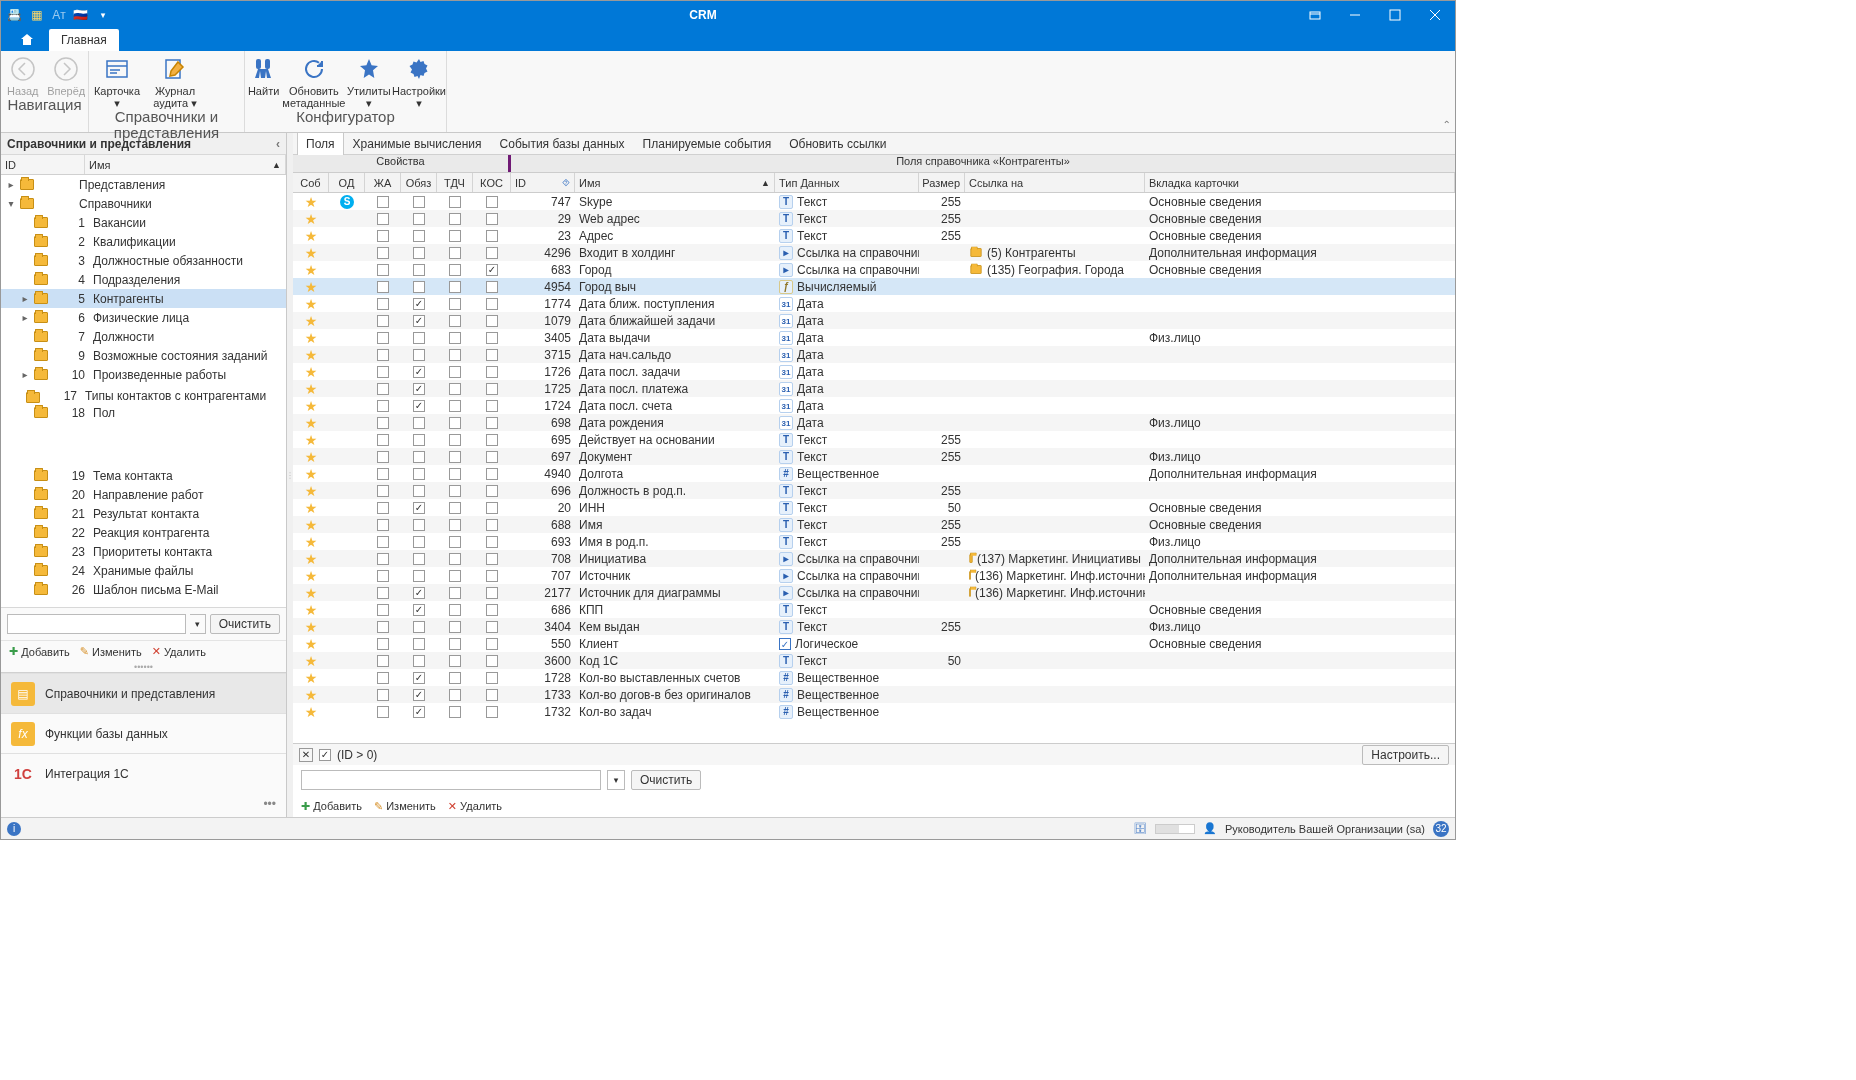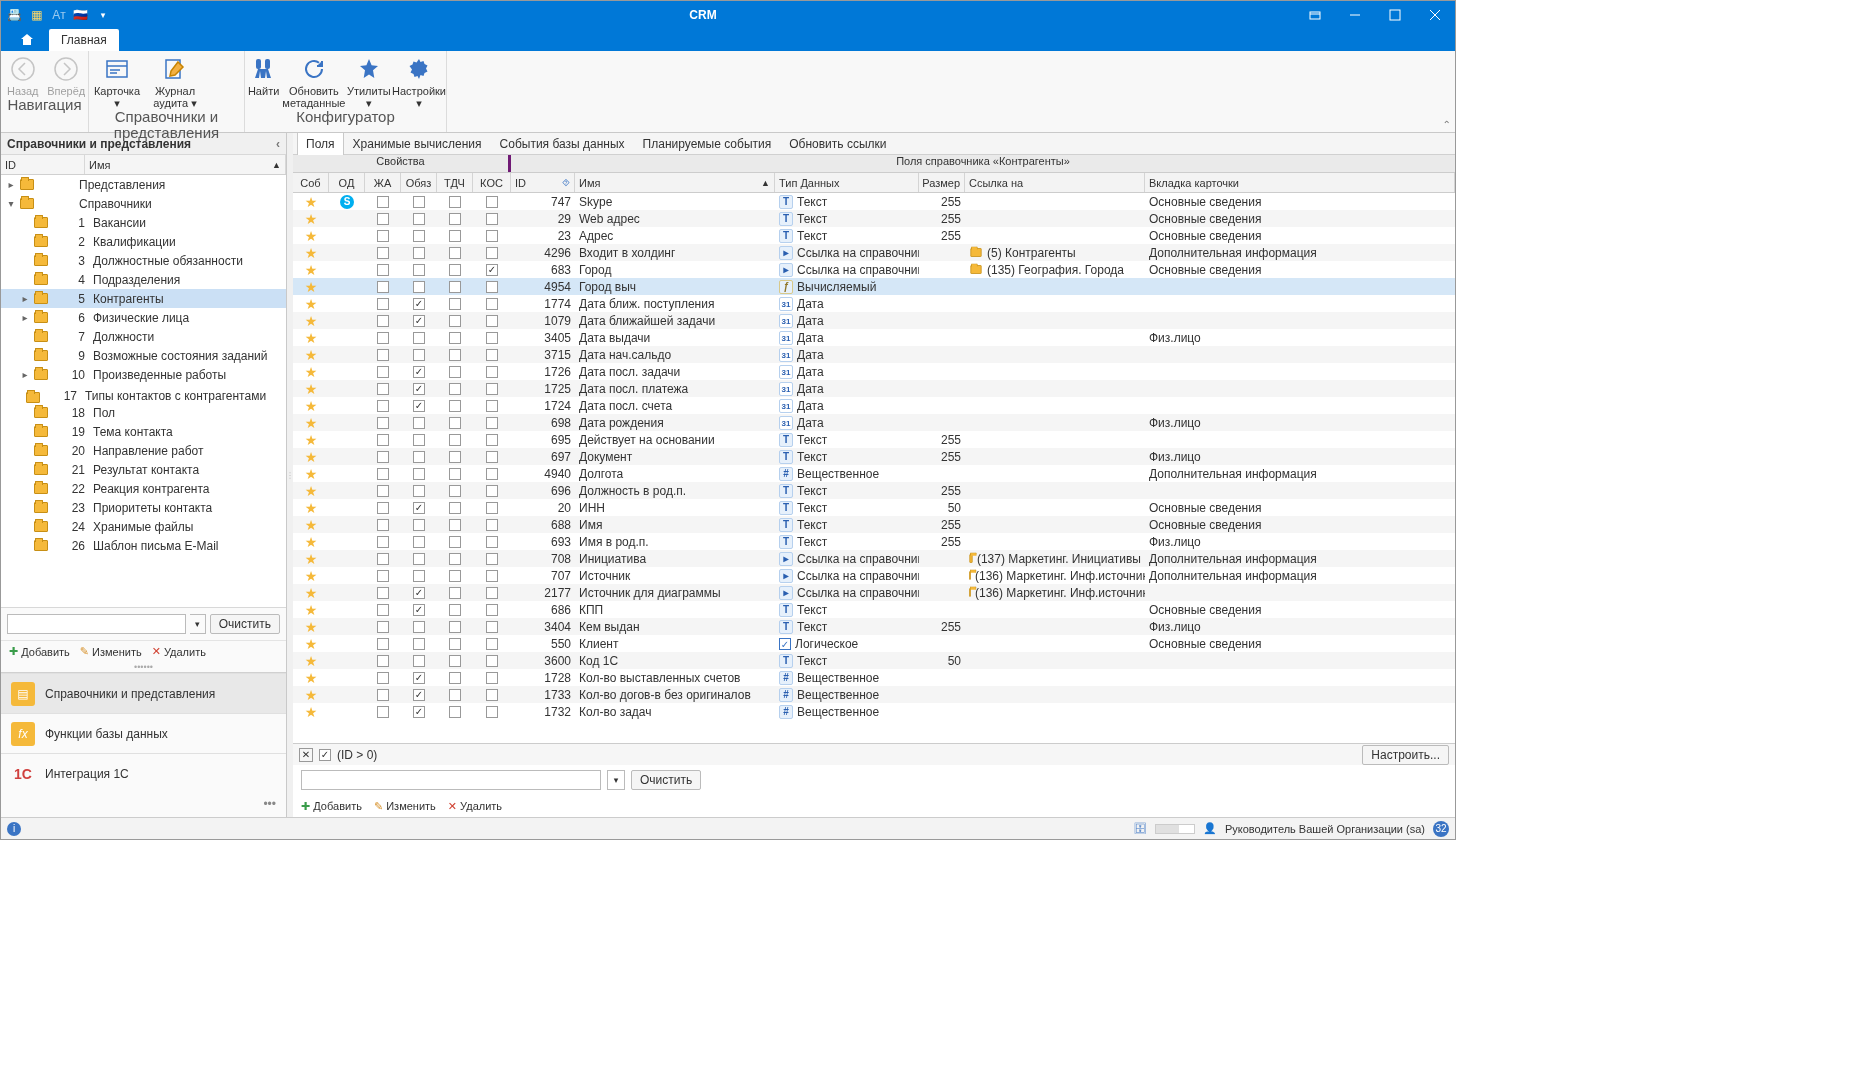--- a/index.html
+++ b/index.html
@@ -346,21 +346,21 @@
               <span class="nm">Типы контактов с контрагентами</span>
             </div>
             <div class="trow" style="padding-left: 18px;">
               <span class="exp"></span>
               <span class="fold">
                 <span class="fld"></span>
               </span>
               <span class="num">18</span>
               <span class="nm">Пол</span>
             </div>
-            <div class="trow" style="padding-left: 18px;">
+            <div class="trow" style="padding-left: 18px; margin-top: 44px;">
               <span class="exp"></span>
               <span class="fold">
                 <span class="fld"></span>
               </span>
               <span class="num">19</span>
               <span class="nm">Тема контакта</span>
             </div>
             <div class="trow" style="padding-left: 18px;">
               <span class="exp"></span>
               <span class="fold">

